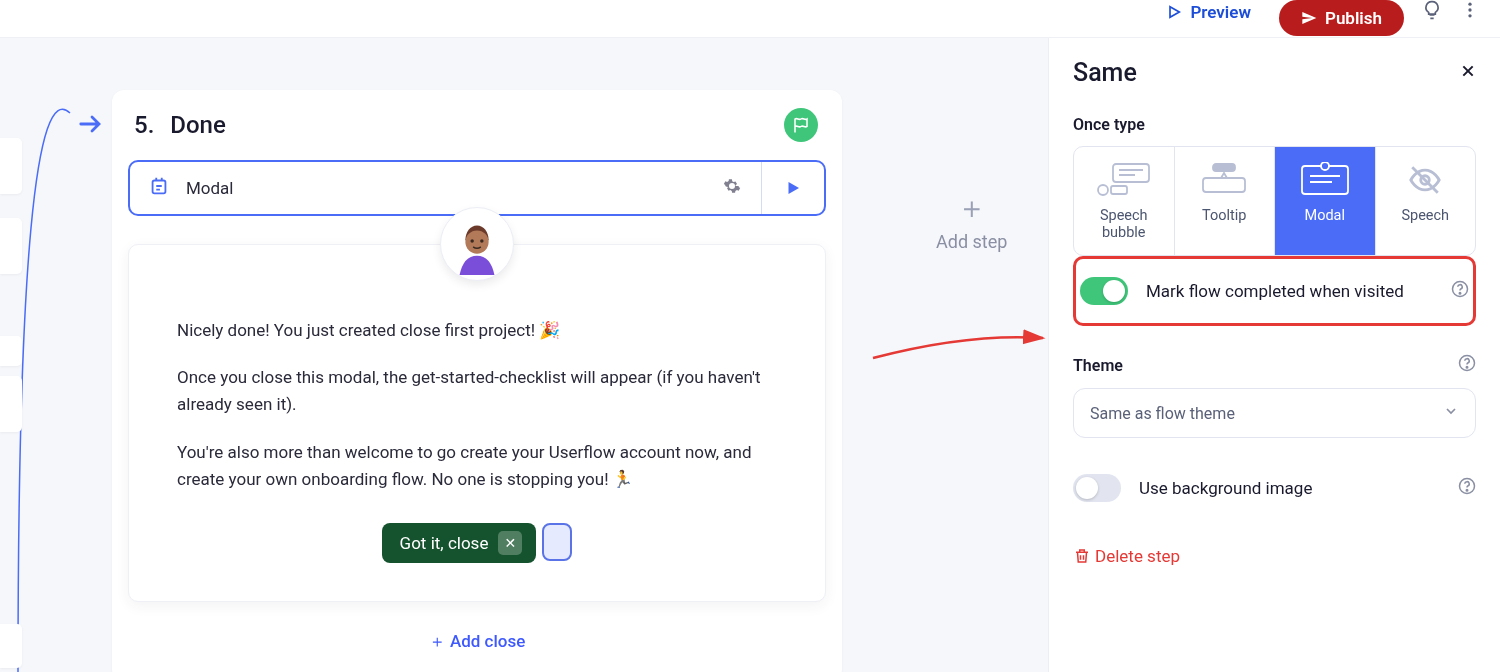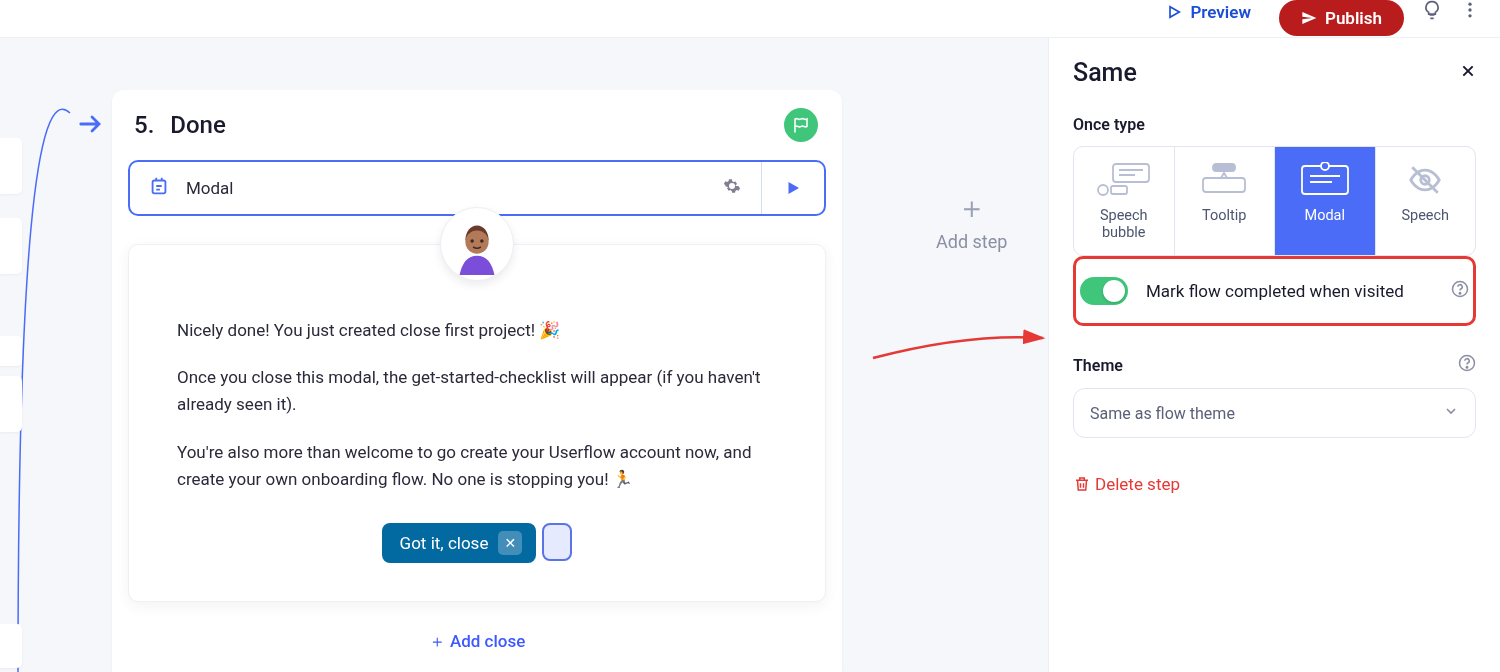--- a/index.html
+++ b/index.html
@@ -165,21 +165,21 @@
   color: #2a2a3a;
   margin-bottom: 20px;
 }
 .modal-cta-row {
   display:flex;
   justify-content:center;
   gap: 0;
   margin-top: 30px;
 }
 .modal-cta {
-  background: #0369a1;
+  background: #14532d;
   color: #fff;
   font-size: 17px;
   padding: 8px 14px 8px 18px;
   border-radius: 8px;
   display:flex;
   align-items:center;
   gap: 10px;
 }
 .modal-cta .x-badge {
   width: 24px; height:24px;
@@ -547,20 +547,33 @@
   </div>
   <div class="select-box">
     <span>Same as flow theme</span>
     <span class="chev">
       <svg width="16" height="16" viewBox="0 0 24 24" fill="none" stroke="currentColor" stroke-width="2.5">
           <path d="M6 9l6 6 6-6"></path>
         </svg>
     </span>
   </div>
 
+  <div class="toggle-row">
+    <div class="toggle off">
+        <div class="knob"></div>
+      </div>
+    <div class="toggle-label">Use background image</div>
+    <div class="toggle-help">
+      <svg width="18" height="18" viewBox="0 0 24 24" fill="none" stroke="currentColor" stroke-width="2">
+          <circle cx="12" cy="12" r="10"></circle>
+          <path d="M9 9a3 3 0 1 1 4 3c-1 .5-1 1-1 2"></path>
+          <circle cx="12" cy="17.5" r="1" fill="currentColor"></circle>
+        </svg>
+    </div>
+  </div>
 
   <div class="delete-step">
     <svg width="18" height="18" viewBox="0 0 24 24" fill="none" stroke="currentColor" stroke-width="2">
         <path d="M4 7h16M9 7V4h6v3M6 7l1 13h10l1-13M10 11v6M14 11v6"></path>
       </svg>
     <span>Delete step</span>
   </div>
 </div>
 
 </body></html>

